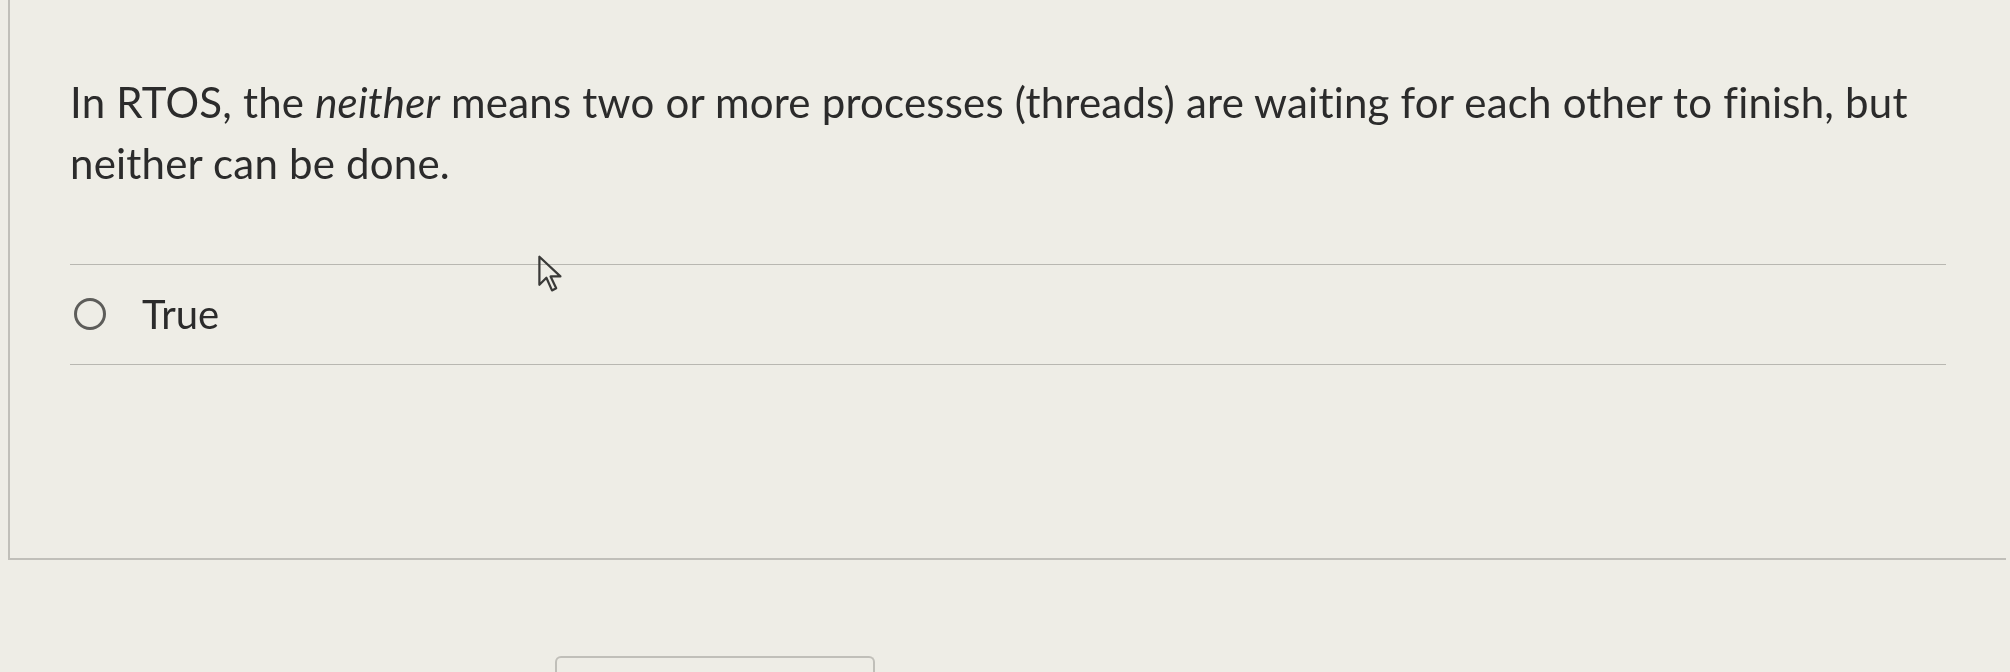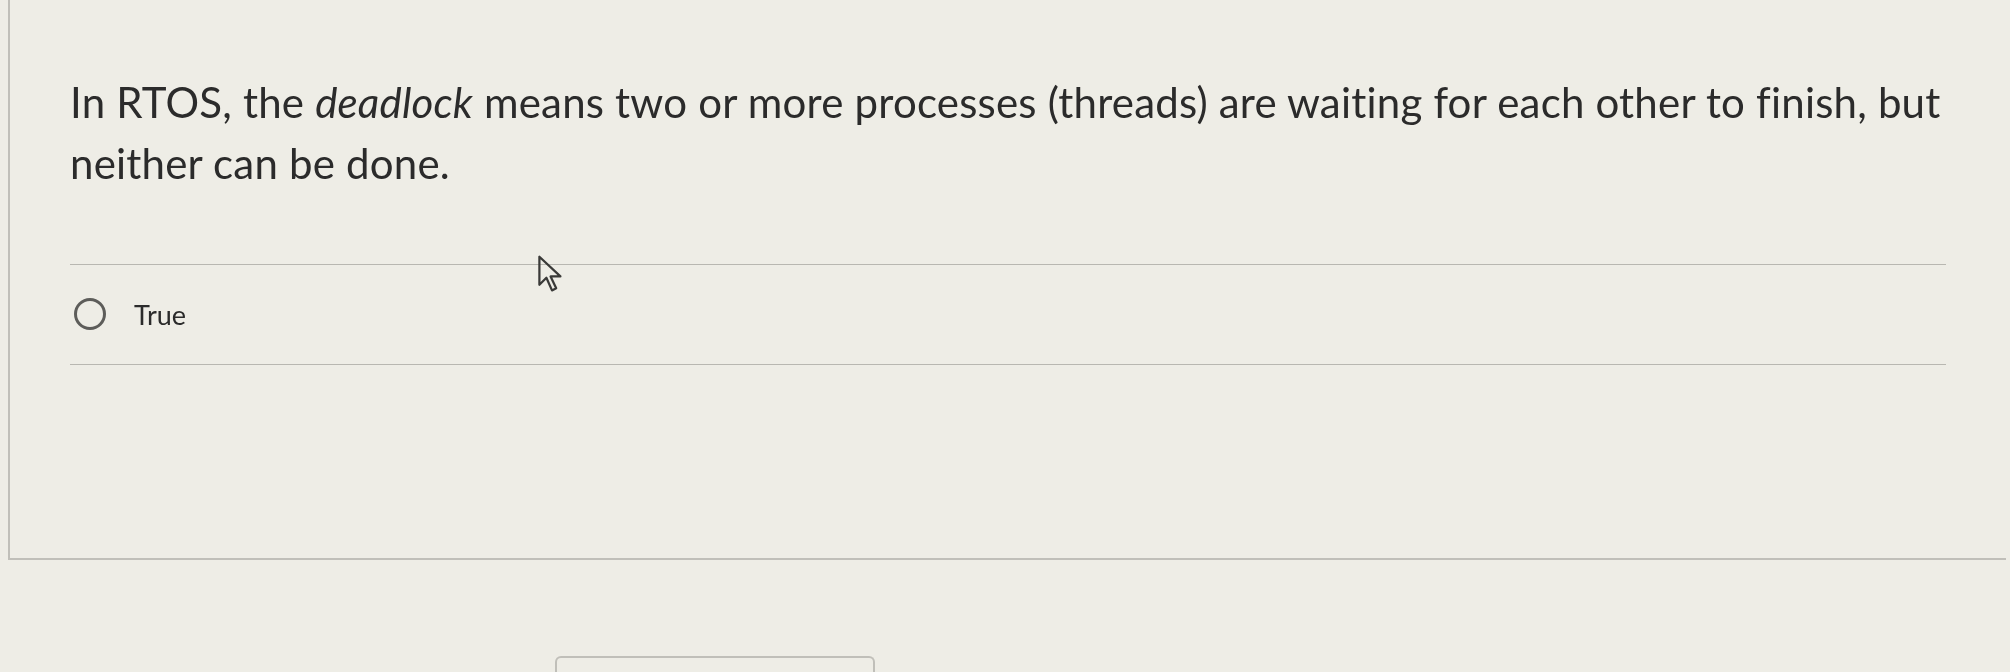--- a/index.html
+++ b/index.html
@@ -50,22 +50,23 @@
     .radio {
       width: 32px;
       height: 32px;
       border: 3px solid #5d5d5a;
       border-radius: 50%;
       margin-right: 28px;
       flex-shrink: 0;
       background: transparent;
     }
     .option-label {
-      font-size: 27px;
+      font-size: 40px;
       color: #2b2b2b;
+      margin-left: 8px;
     }
     .cursor {
       position: absolute;
       left: 528px;
       top: 255px;
       width: 28px;
       height: 40px;
       pointer-events: none;
     }
     .cursor svg {
@@ -83,21 +84,21 @@
       border-right: 2px solid #c0bfb9;
       border-top-left-radius: 6px;
       border-top-right-radius: 6px;
     }
   </style>
 </head>
 <body>
 
 <div class="question-container">
   <div class="question-text">
-    <span>In RTOS, the </span><span class="italic">deadlock</span><span> means two or more processes (threads) are waiting for each other to finish, but neither can be done.</span>
+    <span>In RTOS, the </span><span class="italic">neither</span><span> means two or more processes (threads) are waiting for each other to finish, but neither can be done.</span>
   </div>
   <div class="options">
     <div class="option-row">
       <span class="radio"></span>
       <span class="option-label">True</span>
     </div>
   </div>
   <div class="cursor">
     <svg viewBox="0 0 20 28" xmlns="http://www.w3.org/2000/svg">
       <path d="M 1 1 L 1 21 L 6 16 L 10 25 L 13 23.5 L 9 15 L 16 15 Z" fill="none" stroke="#3a3a38" stroke-width="1.6" stroke-linejoin="round" stroke-linecap="round"></path>

